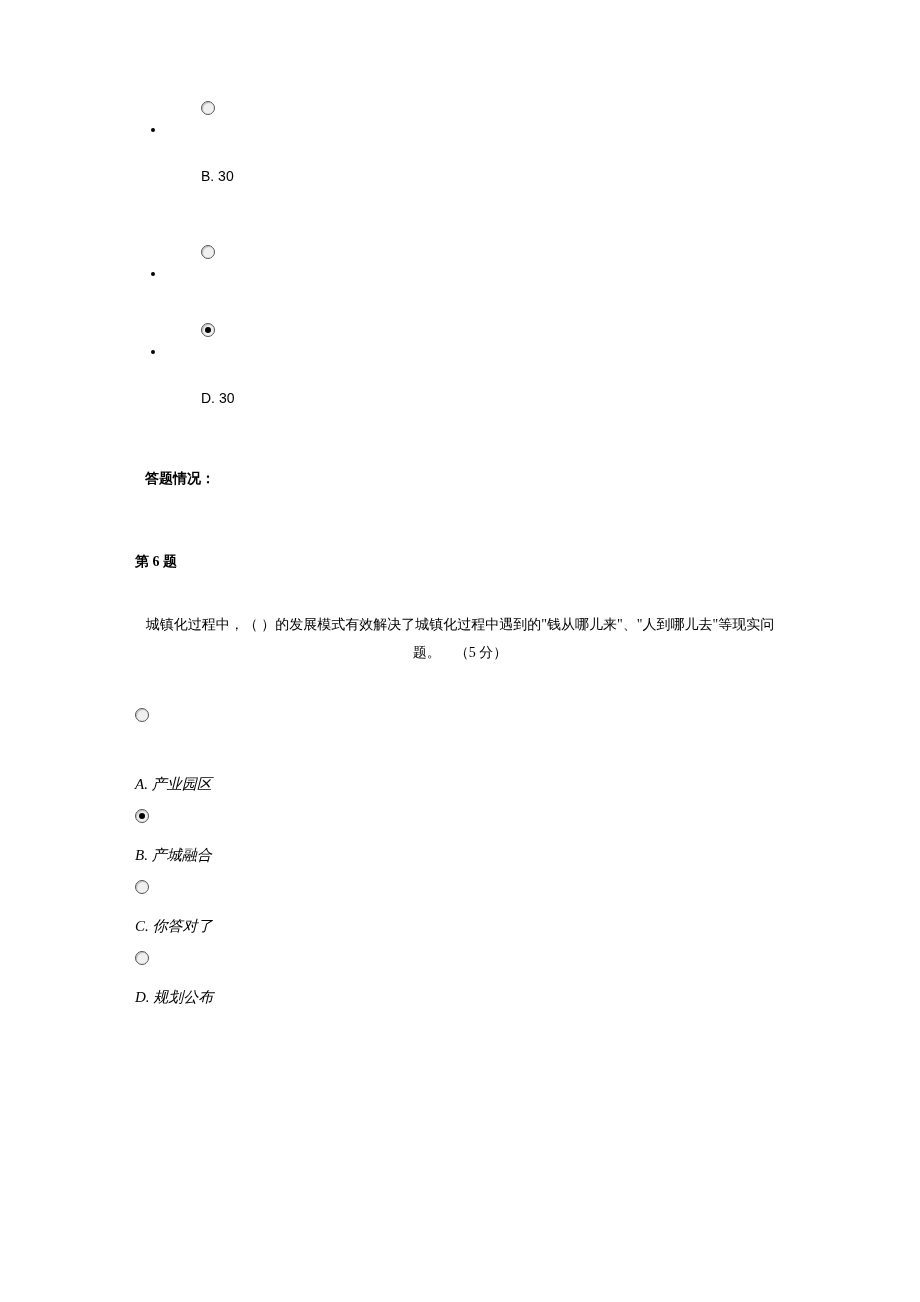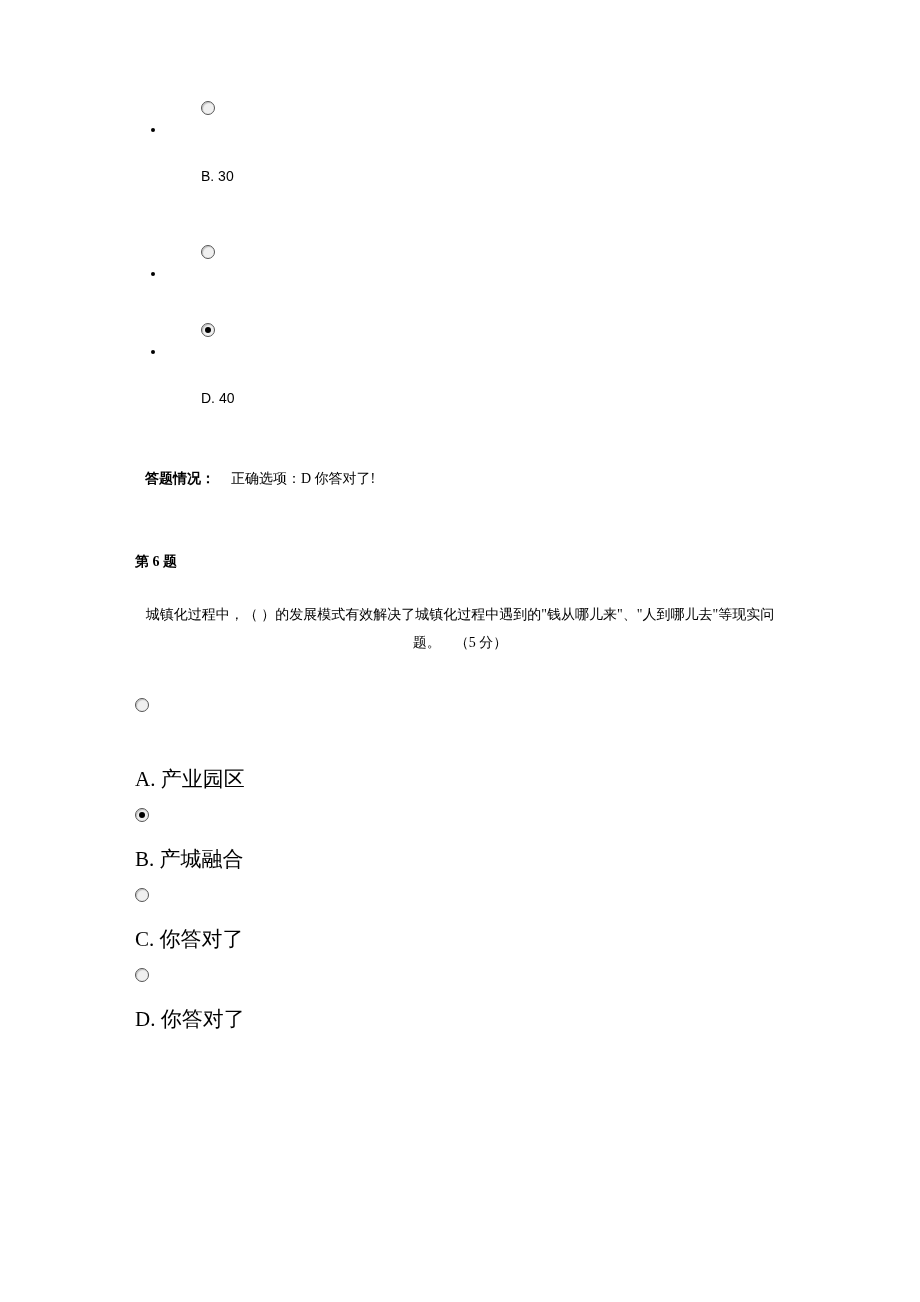--- a/index.html
+++ b/index.html
@@ -72,63 +72,63 @@
     text-align: right;
     flex-shrink: 0;
   }
   .result-value {
     padding-left: 16px;
     flex: 1;
   }
   .bold { font-weight: bold; }
   .q-header {
     font-weight: bold;
-    margin-bottom: 30px;
+    margin-bottom: 40px;
   }
   .q-text {
     line-height: 2;
     margin-bottom: 40px;
     text-align: center;
   }
   .q6-options .radio-row {
     margin-bottom: 20px;
   }
   .q6-options .opt-text {
     font-family: "SimSun", serif;
-    font-size: 21px;
+    font-size: 15px;
     margin-top: 20px;
     margin-bottom: 14px;
+    font-style: italic;
   }
 </style>
 </head>
 <body>
 
 <div class="page">
 
   <ul class="option-list">
     <li>
       <span class="bullet"></span>
       <span class="radio"></span>
       <span class="opt-label">B. 30</span>
     </li>
     <li>
       <span class="bullet"></span>
       <span class="radio"></span>
     </li>
     <li>
       <span class="bullet"></span>
       <span class="radio selected"></span>
-      <span class="opt-label">D. 40</span>
+      <span class="opt-label">D. 30</span>
     </li>
   </ul>
 
   <div class="result-block">
     <div class="result-row">
       <span class="result-label bold">答题情况：</span>
-      <span class="result-value">正确选项：D  你答对了!</span>
     </div>
   </div>
 
   <div class="q-header">第 6 题</div>
 
   <div class="q-text">
     <span>城镇化过程中，（   ）的发展模式有效解决了城镇化过程中遇到的"钱从哪儿来"、"人到哪儿去"等现实问题。</span>
     &nbsp;&nbsp;&nbsp;<span>（5 分）</span>
   </div>
 
@@ -136,17 +136,17 @@
     <div class="radio-row"><span class="radio"></span></div>
     <div class="opt-text" style="margin-top:50px;">A. 产业园区</div>
 
     <div class="radio-row"><span class="radio selected"></span></div>
     <div class="opt-text">B. 产城融合</div>
 
     <div class="radio-row"><span class="radio"></span></div>
     <div class="opt-text">C. 你答对了</div>
 
     <div class="radio-row"><span class="radio"></span></div>
-    <div class="opt-text" style="margin-bottom:4px;">D. 你答对了</div>
+    <div class="opt-text" style="margin-bottom:4px;">D. 规划公布</div>
 
   </div>
 
 </div>
 
 </body></html>

